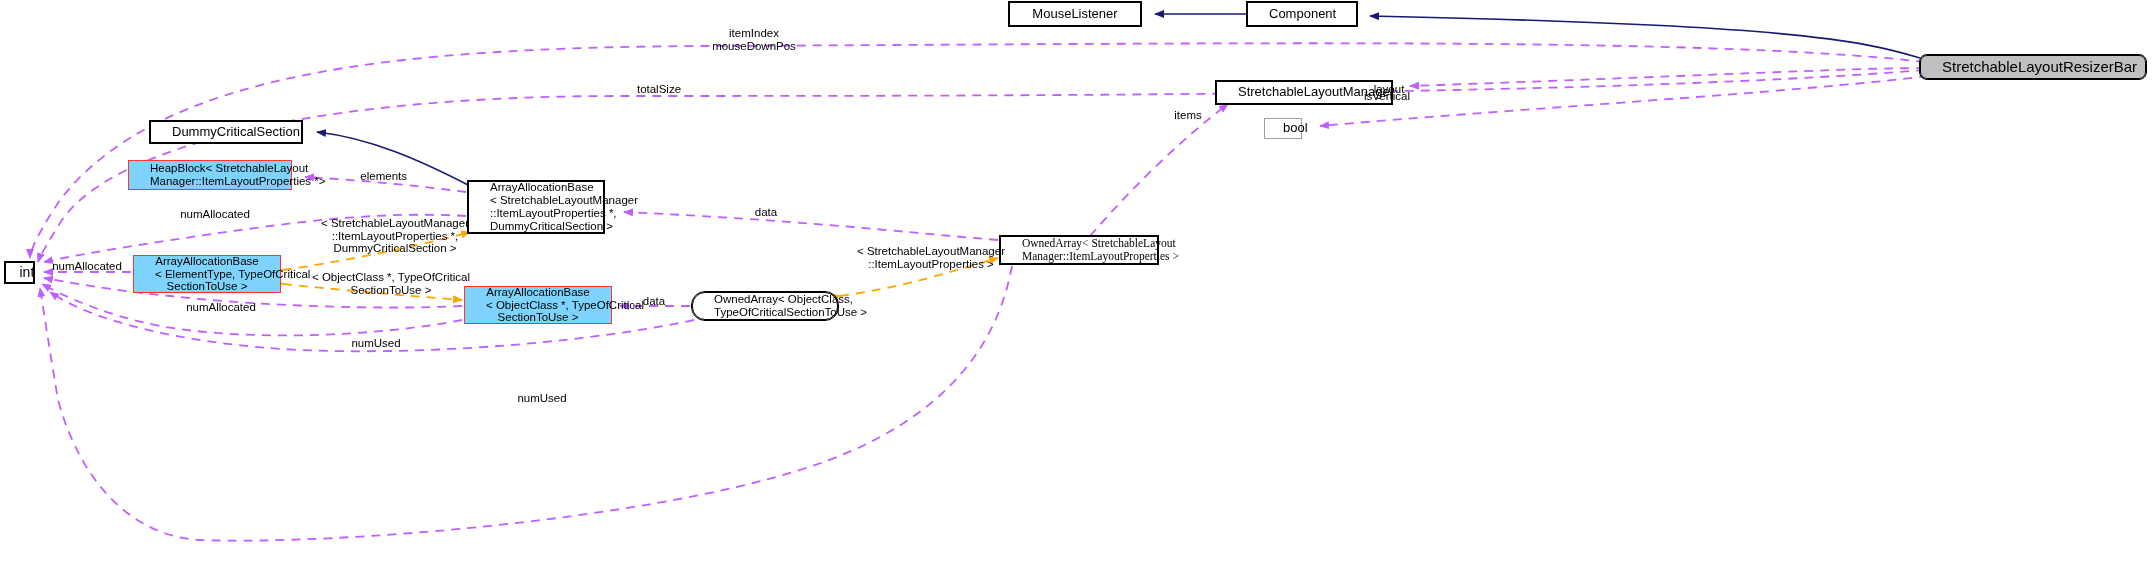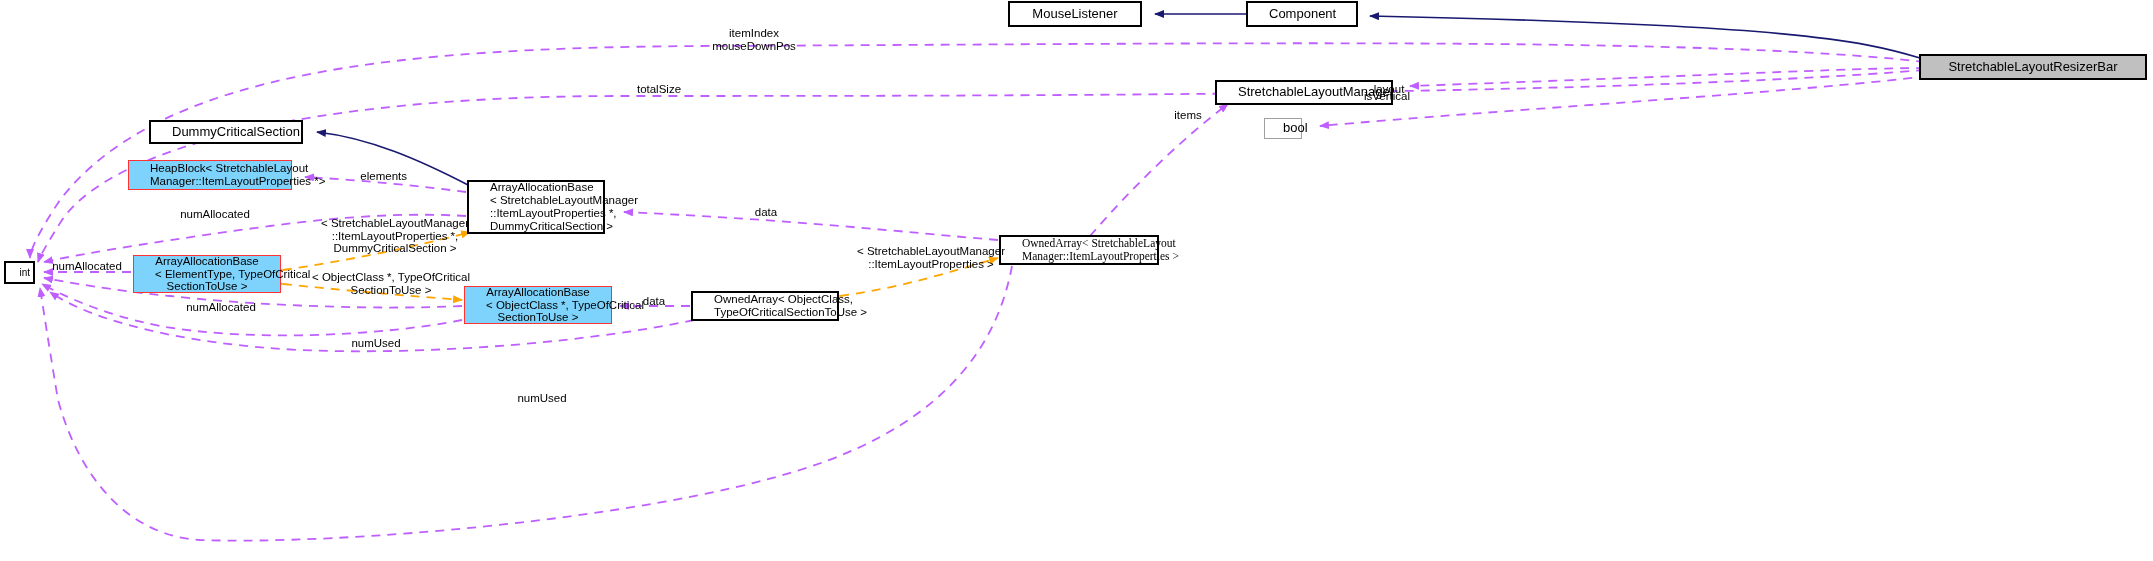--- a/index.html
+++ b/index.html
@@ -129,21 +129,21 @@
   </svg>
 
   <div class="node node-solid" style="left:1009px; top:2px; width:132px; height:24px; font-size:13px;">
     <span class="node-text">MouseListener</span>
   </div>
 
   <div class="node node-solid" style="left:1247px; top:2px; width:110px; height:24px; font-size:13px;">
     <span class="node-text">Component</span>
   </div>
 
-  <div class="node node-highlight" style="left:1920px; top:55px; width:226px; height:24px; font-size:13px;">
+  <div class="node node-highlight" style="left:1920px; top:55px; width:226px; height:24px; font-size:15px;border-radius:7px;">
     <span class="node-text">StretchableLayoutResizerBar</span>
   </div>
 
   <div class="node node-solid" style="left:1216px; top:81px; width:176px; height:23px; font-size:13px;">
     <span class="node-text">StretchableLayoutManager</span>
   </div>
 
   <div class="node node-grey-border" style="left:1264px; top:118px; width:38px; height:21px; font-size:13px;">
     <span class="node-text">bool</span>
   </div>
@@ -163,31 +163,31 @@
 ::ItemLayoutProperties *,
 DummyCriticalSection &gt;</span>
   </div>
 
   <div class="node node-red" style="left:133px; top:255px; width:148px; height:38px; font-size:11.5px;">
     <span class="node-text">ArrayAllocationBase
 &lt; ElementType, TypeOfCritical
 SectionToUse &gt;</span>
   </div>
 
-  <div class="node node-solid" style="left:5px; top:262px; width:29px; height:21px; font-size:10px;">
+  <div class="node node-solid" style="left:5px; top:262px; width:29px; height:21px; font-size:14px;">
     <span class="node-text">int</span>
   </div>
 
   <div class="node node-red" style="left:464px; top:286px; width:148px; height:38px; font-size:11.5px;">
     <span class="node-text">ArrayAllocationBase
 &lt; ObjectClass *, TypeOfCritical
 SectionToUse &gt;</span>
   </div>
 
-  <div class="node node-solid" style="left:692px; top:292px; width:146px; height:28px; font-size:11.5px;">
+  <div class="node node-solid" style="left:692px; top:292px; width:146px; height:28px; font-size:11.5px;border-radius:13px;">
     <span class="node-text">OwnedArray&lt; ObjectClass,
 TypeOfCriticalSectionToUse &gt;</span>
   </div>
 
   <div class="node node-solid" style="left:1000px; top:236px; width:158px; height:28px; font-size:11.5px;font-family:Liberation Serif, serif;">
     <span class="node-text">OwnedArray&lt; StretchableLayout
 Manager::ItemLayoutProperties &gt;</span>
   </div>
 
   <div class="edge-label" style="left:694px; top:27px; width:120px; font-size:11.5px;">itemIndex

